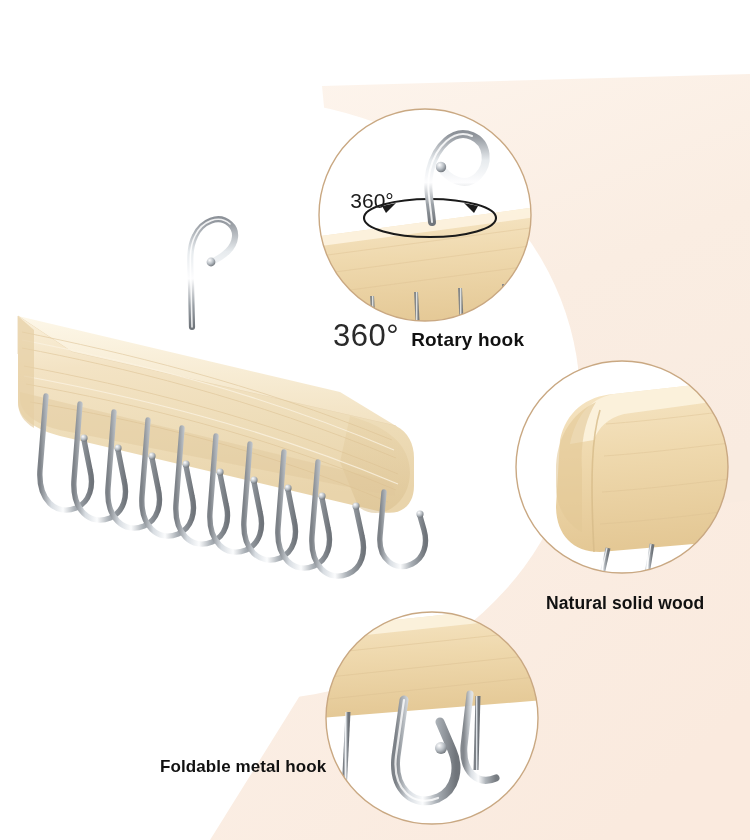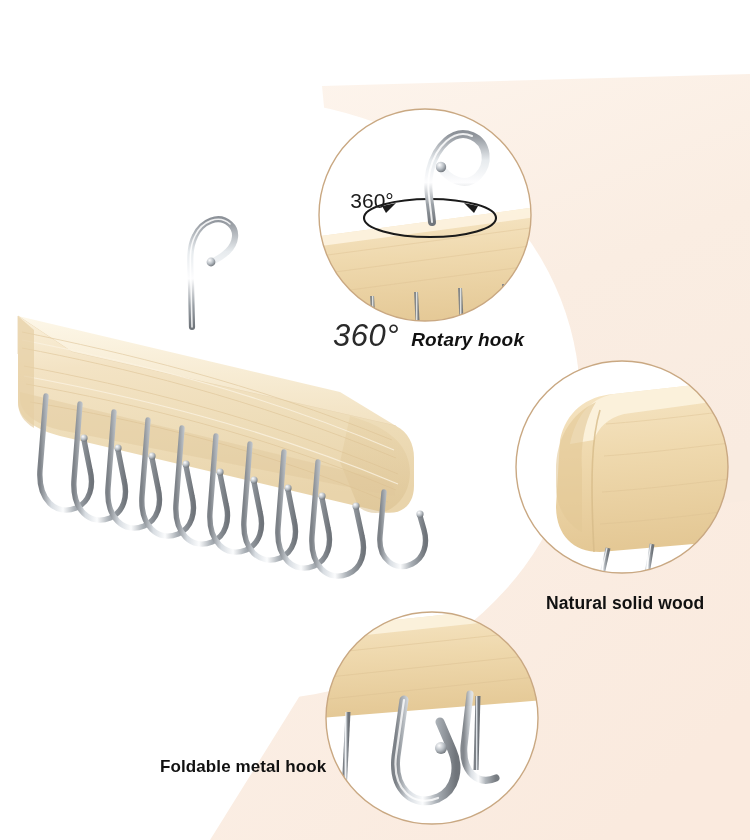--- a/index.html
+++ b/index.html
@@ -32,21 +32,20 @@
   .caption {
     position: absolute;
     z-index: 5;
     color: #1b1b1b;
     white-space: nowrap;
     line-height: 1;
   }
   #cap-rotary {
     left: 333px;
     top: 320px;
-    font-style: italic;
   }
   #cap-rotary .deg {
     font-size: 31px;
     font-weight: 400;
     letter-spacing: 0.5px;
     color: #2a2a2a;
     vertical-align: baseline;
   }
   #cap-rotary .lbl {
     font-size: 19px;

